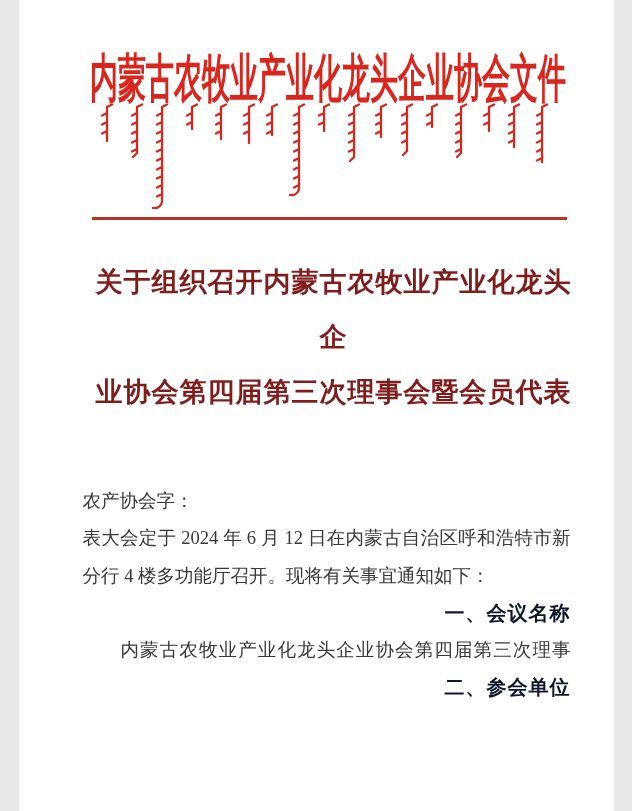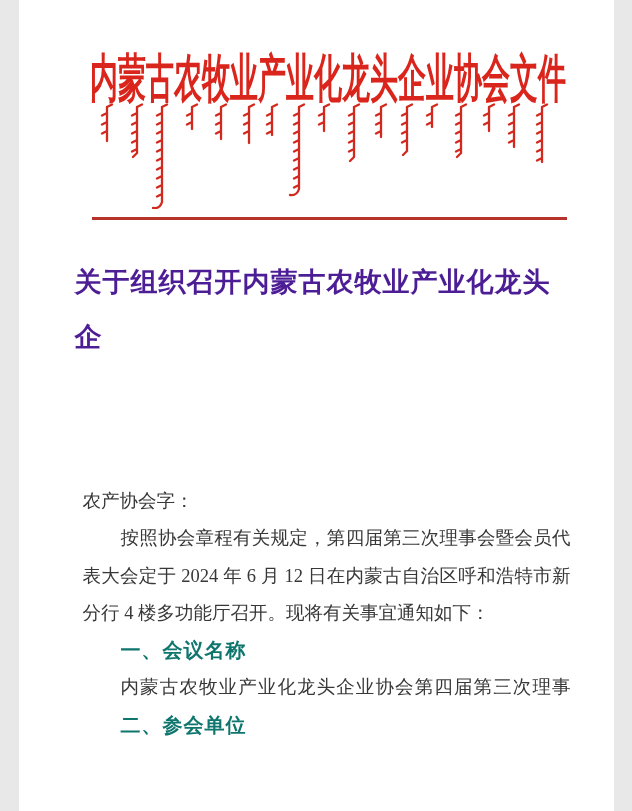--- a/index.html
+++ b/index.html
@@ -28,25 +28,26 @@
     letter-spacing:4px;
     color:#4a403a;
   }
   
   .red-rule{
     position:absolute;left:73px;top:217px;width:475px;height:3px;
     background:#b5332a;
   }
   
   .doc-title{
-    position:absolute;left:56px;top:255px;width:492px;
+    position:absolute;left:69px;top:255px;width:492px;
+    text-align:center;
     font-family:"Liberation Sans","DejaVu Sans",sans-serif;
     font-weight:bold;
     font-size:27px;line-height:55px;
-    color:#4c1d95;
+    color:#7f1d1d;
     letter-spacing:1px;
   }
   
   .body-block{
     position:absolute;left:64px;top:483px;width:488px;
     font-size:18.5px;
     color:#383838;
   }
   .bline{
     line-height:37.3px;
@@ -57,22 +58,23 @@
     text-align:justify;
     text-align-last:justify;
     text-justify:inter-character;
     word-break:keep-all;
   }
   .bline.ind{padding-left:38px;}
   .bline.hd{
     font-family:"Liberation Sans","DejaVu Sans",sans-serif;
     font-weight:bold;
     font-size:20px;
-    color:#0f766e;
+    color:#0f172a;
     letter-spacing:1px;
+    text-align:right;
   }
 </style>
 </head>
 <body>
 
 <div class="page">
 
   <div class="org-name-wrap">
     <svg width="480" height="64" viewBox="0 0 480 64">
       <text x="1" y="56" font-family="Liberation Serif, DejaVu Serif, serif" font-weight="bold" font-size="52" fill="#da251c" textLength="476" lengthAdjust="spacingAndGlyphs">内蒙古农牧业产业化龙头企业协会文件</text>
@@ -99,25 +101,25 @@
         <path d="M 431 4 v 40 M 431 4 l 5 -2.5 M 431 10 l -5 2.5 M 431 19 l -5 2.5 M 431 28 l -5 2.5 M 431 37 l -5 2.5" fill="none" stroke="#d3281e" stroke-width="2.3" stroke-linecap="round"></path>
         <path d="M 459 4 v 55 M 459 4 l 5 -2.5 M 459 10 l -5 2.5 M 459 19 l -5 2.5 M 459 28 l -5 2.5 M 459 37 l -5 2.5 M 459 46 l -5 2.5 M 459 55 l -5 2.5" fill="none" stroke="#d3281e" stroke-width="2.3" stroke-linecap="round"></path>
       </svg>
   </div>
 
 
   <div class="red-rule"></div>
 
   <div class="doc-title">
     <div>关于组织召开内蒙古农牧业产业化龙头企</div>
+    <div>业协会第四届第三次理事会暨会员代表</div>
   </div>
 
   <div class="body-block">
     <div class="bline">农产协会字：</div>
-    <div class="bline jf ind">按照协会章程有关规定，第四届第三次理事会暨会员代</div>
     <div class="bline jf">表大会定于 2024 年 6 月 12 日在内蒙古自治区呼和浩特市新</div>
     <div class="bline">分行 4 楼多功能厅召开。现将有关事宜通知如下：</div>
     <div class="bline hd ind">一、会议名称</div>
     <div class="bline jf ind">内蒙古农牧业产业化龙头企业协会第四届第三次理事</div>
     <div class="bline hd ind">二、参会单位</div>
   </div>
 
 </div>
 
 </body></html>

